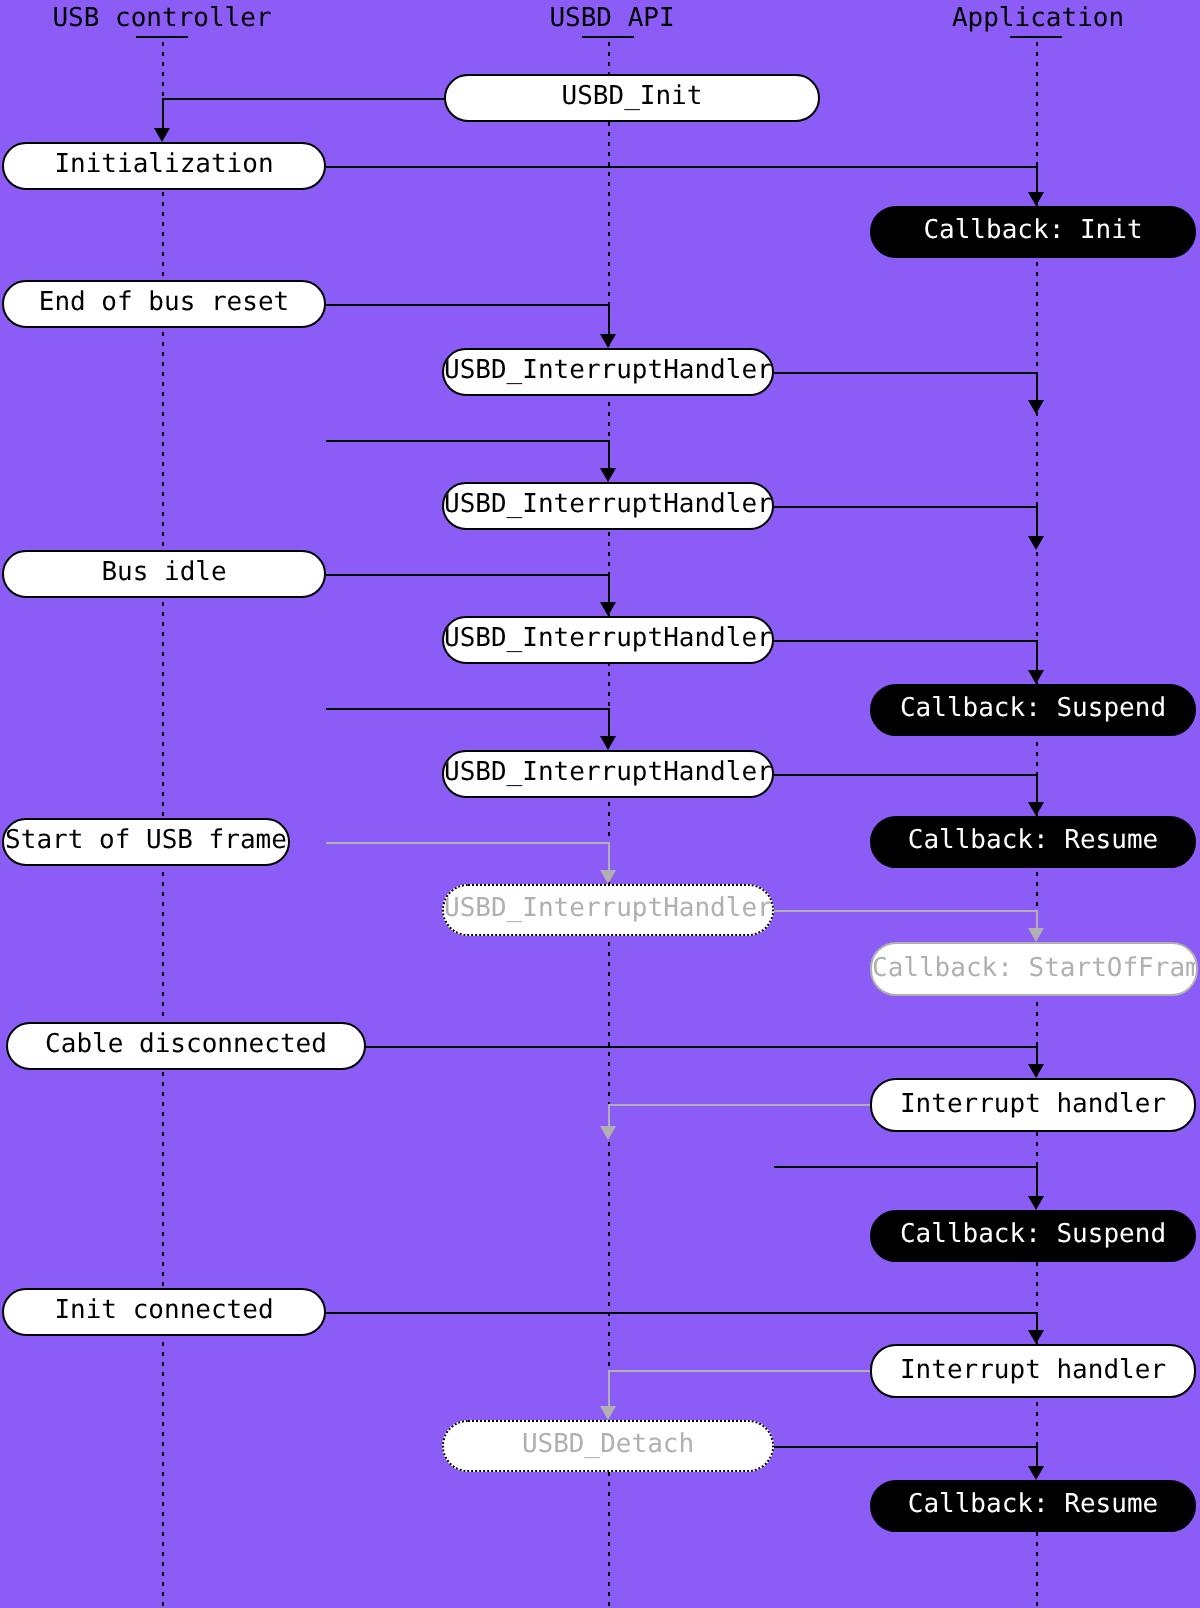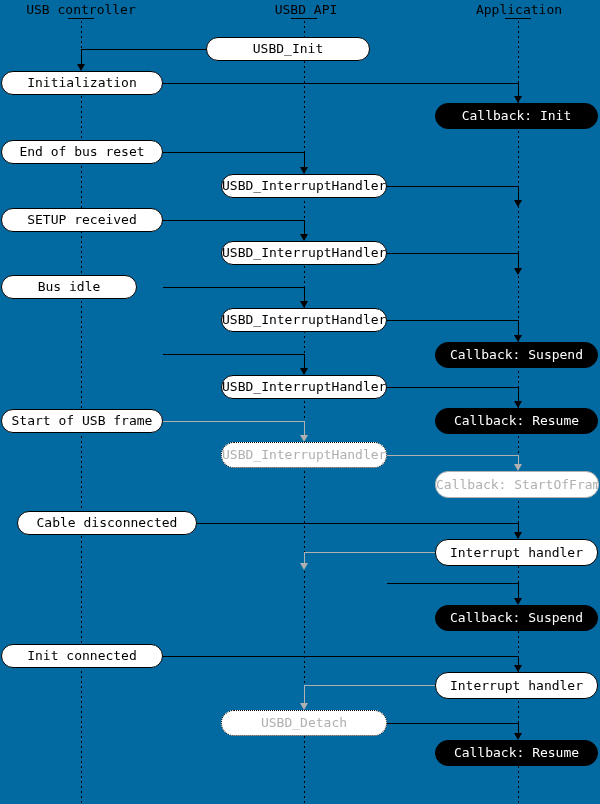--- a/index.html
+++ b/index.html
@@ -1,17 +1,17 @@
 <!DOCTYPE html>
 <html><head>
 <meta charset="utf-8">
 <style>
   html,body{margin:0;padding:0;background:#ffffff;}
   .canvas{
-    position:relative;width:600px;height:804px;background:#0369a1;overflow:hidden;
+    position:relative;width:600px;height:804px;background:#8b5cf6;overflow:hidden;
     font-family:"DejaVu Sans Mono","Liberation Mono",monospace;font-size:13px;color:#000;
   }
   .hdr{position:absolute;top:2px;width:160px;text-align:center;white-space:nowrap;}
   .tick{position:absolute;top:18px;width:26px;height:1px;background:#000;}
   .lifeline{
     position:absolute;top:21px;height:783px;width:1px;
     background:repeating-linear-gradient(to bottom,#000 0 2px,transparent 2px 5px);
   }
   .box{
     position:absolute;box-sizing:border-box;background:#fff;border:1px solid #000;
@@ -110,41 +110,40 @@
   <div class="ar" style="left:514px;top:665px"></div>
 
   <div class="hl gray" style="left:304px;top:685px;width:131px"></div>
   <div class="vl gray" style="left:304px;top:685px;height:18px"></div>
   <div class="ar gray" style="left:300px;top:703px"></div>
 
   <div class="hl" style="left:387px;top:723px;width:131px"></div>
   <div class="vl" style="left:518px;top:723px;height:10px"></div>
   <div class="ar" style="left:514px;top:733px"></div>
 
-  <div class="box api" style="left:206px;top:37px;width:164px">USBD_Init</div>
+  <div class="box api" style="left:222px;top:37px;width:188px">USBD_Init</div>
   <div class="box ev" style="left:1px;top:71px;width:162px">Initialization</div>
   <div class="box cb" style="left:435px;top:103px;width:163px">Callback: Init</div>
 
   <div class="box ev" style="left:1px;top:140px;width:162px">End of bus reset</div>
   <div class="box api" style="left:221px;top:174px;width:166px">USBD_InterruptHandler</div>
-  <div class="box ev" style="left:1px;top:208px;width:162px">SETUP received</div>
   <div class="box api" style="left:221px;top:241px;width:166px">USBD_InterruptHandler</div>
 
-  <div class="box ev" style="left:1px;top:275px;width:136px">Bus idle</div>
+  <div class="box ev" style="left:1px;top:275px;width:162px">Bus idle</div>
   <div class="box api" style="left:221px;top:308px;width:166px">USBD_InterruptHandler</div>
 
   <div class="box cb" style="left:435px;top:342px;width:163px">Callback: Suspend</div>
   <div class="box api" style="left:221px;top:375px;width:166px">USBD_InterruptHandler</div>
 
-  <div class="box ev" style="left:1px;top:409px;width:162px">Start of USB frame</div>
+  <div class="box ev" style="left:1px;top:409px;width:144px">Start of USB frame</div>
   <div class="box cb" style="left:435px;top:408px;width:163px">Callback: Resume</div>
   <div class="box ghost" style="left:221px;top:442px;width:166px">USBD_InterruptHandler</div>
   <div class="box cbg" style="left:435px;top:471px;width:164px">Callback: StartOfFrame</div>
 
-  <div class="box ev" style="left:17px;top:511px;width:180px">Cable disconnected</div>
+  <div class="box ev" style="left:3px;top:511px;width:180px">Cable disconnected</div>
   <div class="box ih" style="left:435px;top:539px;width:163px">Interrupt handler</div>
   <div class="box cb" style="left:435px;top:605px;width:163px">Callback: Suspend</div>
 
   <div class="box ev" style="left:1px;top:644px;width:162px">Init connected</div>
   <div class="box ih" style="left:435px;top:672px;width:163px">Interrupt handler</div>
   <div class="box ghost" style="left:221px;top:710px;width:166px">USBD_Detach</div>
   <div class="box cb" style="left:435px;top:740px;width:163px">Callback: Resume</div>
 
 </div>
 

